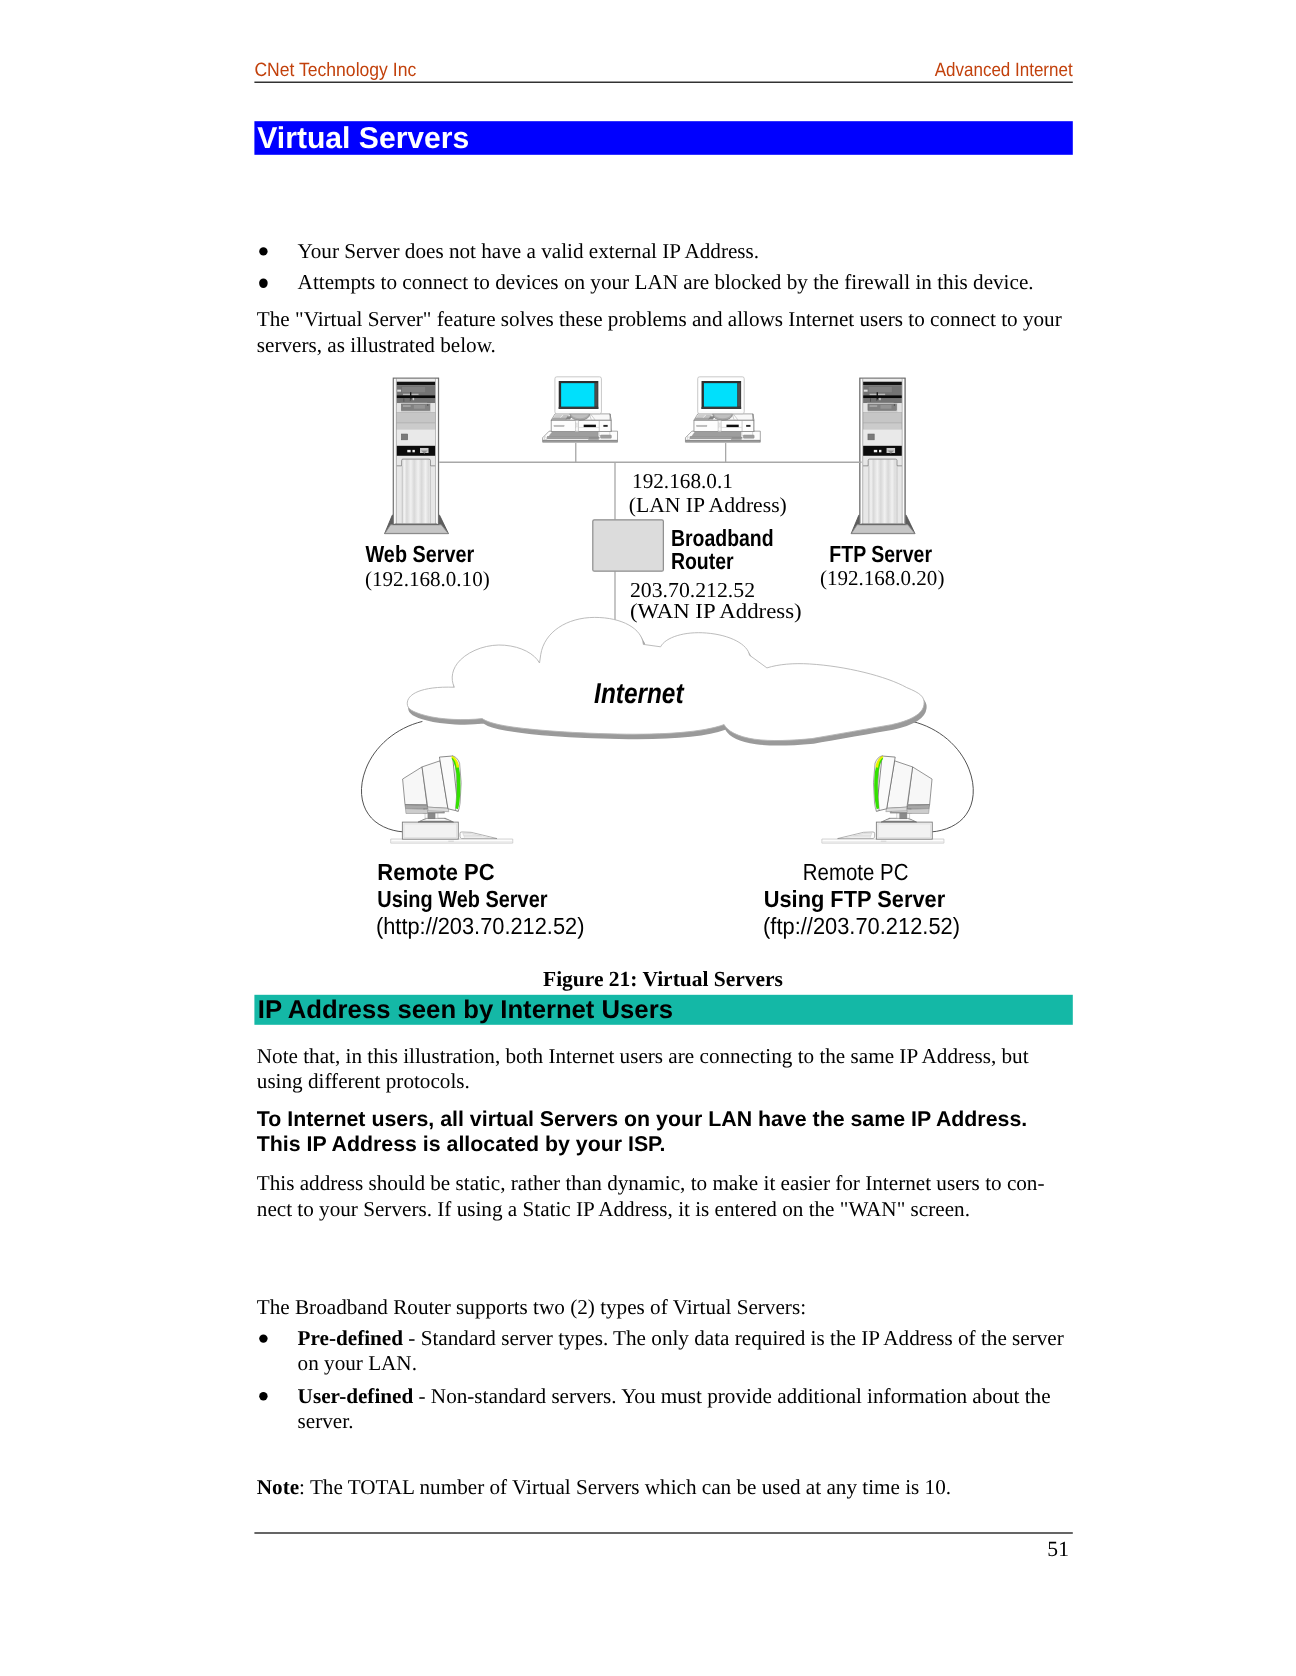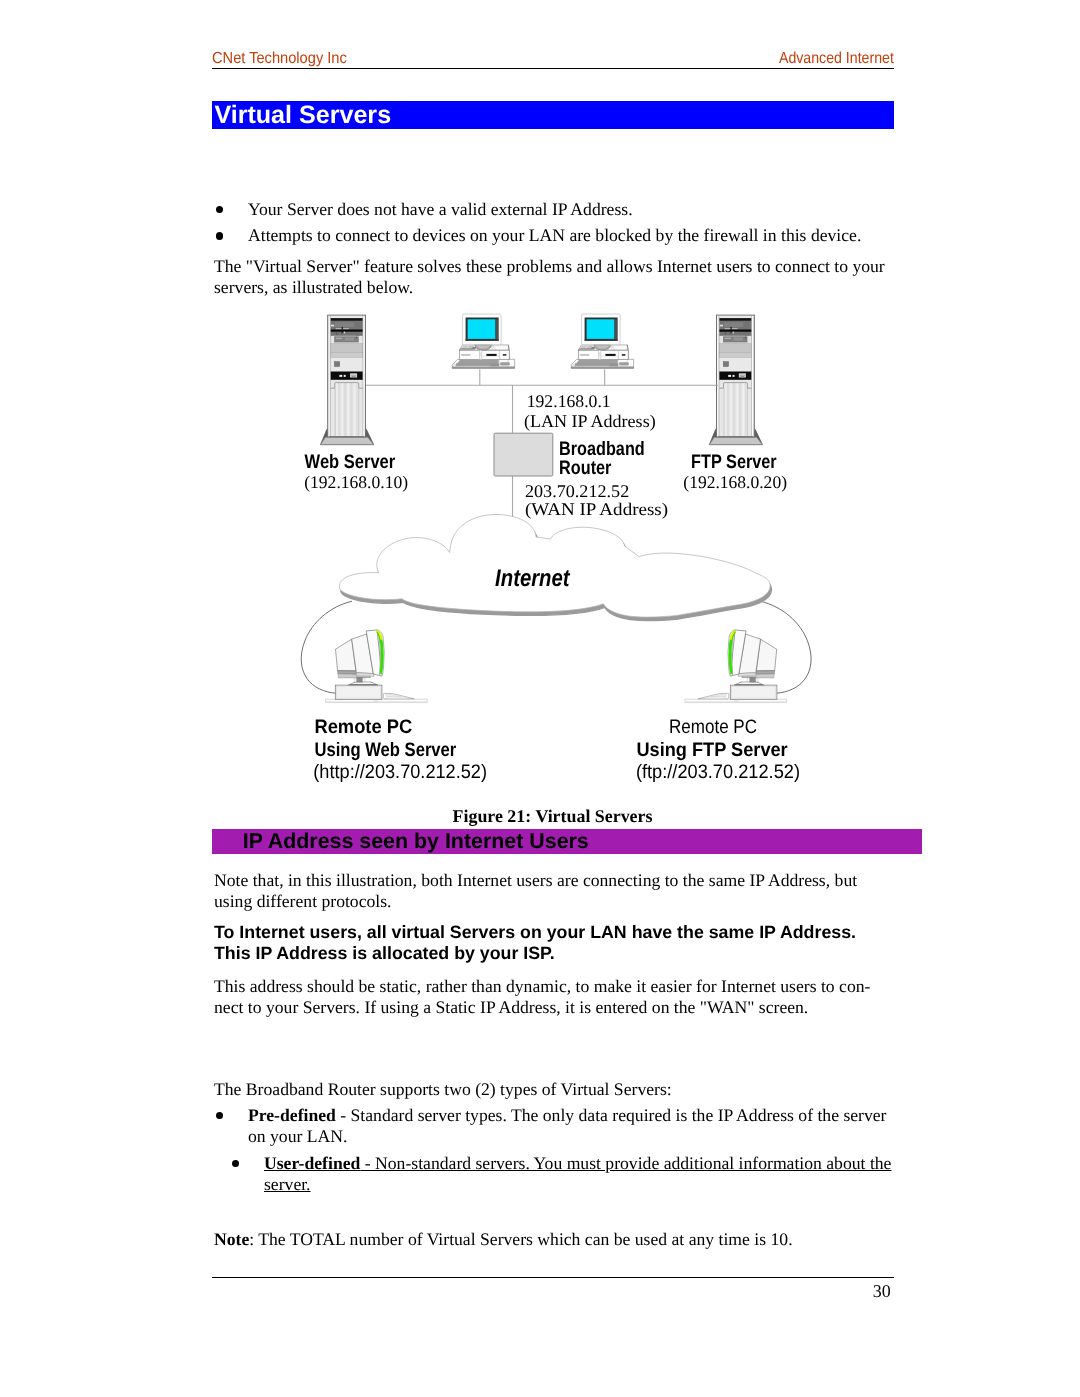--- a/index.html
+++ b/index.html
@@ -17,21 +17,21 @@
                  display:inline-block;transform:scaleX(0.915);transform-origin:left top;}
   .runhead .right{position:absolute;right:0;top:0;font-size:16px;
                   display:inline-block;transform:scaleX(0.885);transform-origin:right top;}
   .headrule{position:absolute;left:212px;top:68px;width:682px;height:0;
             border-top:1.6px solid #000;}
 
   
   .banner{position:absolute;left:212px;width:682px;
           font-family:"Liberation Sans", sans-serif;font-weight:bold;}
   .banner.blue{background:#0000ff;color:#fff;}
-  .banner.grey{background:#a21caf;color:#000;padding-left:28px;}
+  .banner.grey{background:#14b8a6;color:#000;}
   .banner span{display:block;padding-left:6px;}
 
   
   .p{position:absolute;font-size:17.65px;line-height:21px;
      font-family:"Liberation Serif", serif;white-space:pre-line;}
   .bullet{position:absolute;font-size:17.65px;line-height:21px;
           font-family:"Liberation Serif", serif;}
   .bullet .dot{position:absolute;left:1.6px;top:7.1px;width:7.6px;height:7.6px;
                border-radius:50%;background:#000;font-size:0;line-height:0;}
   .bullet .txt{display:block;margin-left:34px;white-space:pre-line;}
@@ -61,21 +61,21 @@
   #head-ip{top:828.9px;height:24.8px;font-size:21.4px;line-height:24.4px;}
   #head-ip span{padding-left:2.8px;}
   #p-ip1{left:214px;top:870px;width:690px;}
   #p-ipnote{left:214px;top:921.5px;width:690px;}
   #p-ip2{left:214px;top:975.5px;width:690px;}
 
   #head-types{top:1036.5px;height:24.8px;font-size:21.4px;line-height:24.4px;}
   #head-types span{padding-left:2.8px;}
   #p-types{left:214px;top:1079.4px;width:690px;}
   #b3{left:214px;top:1104.5px;width:690px;}
-  #b4{left:230px;top:1152.5px;width:690px;text-decoration:underline;}
+  #b4{left:214px;top:1152.5px;width:690px;}
   #p-note{left:214px;top:1229px;width:690px;}
 
   .bold-sans{font-family:"Liberation Sans",sans-serif;font-weight:bold;
              font-size:17.8px;line-height:21.3px;}
 
   .footrule{top:1276.5px;}
   .pageno{left:872.8px;top:1281.3px;font-size:18px;}
 </style>
 </head>
 <body>
@@ -420,14 +420,14 @@
   </div>
   <div class="bullet" id="b4">
     <span class="dot">∙</span>
     <span class="txt"><b>User-defined</b><span> - Non-standard servers. You must provide additional information about the
 server.</span></span>
   </div>
 
   <div class="p" id="p-note"><b>Note</b><span>: The TOTAL number of Virtual Servers which can be used at any time is 10.</span></div>
 
   <div class="footrule"></div>
-  <div class="pageno">30</div>
+  <div class="pageno">51</div>
 </div>
 
 </body></html>

